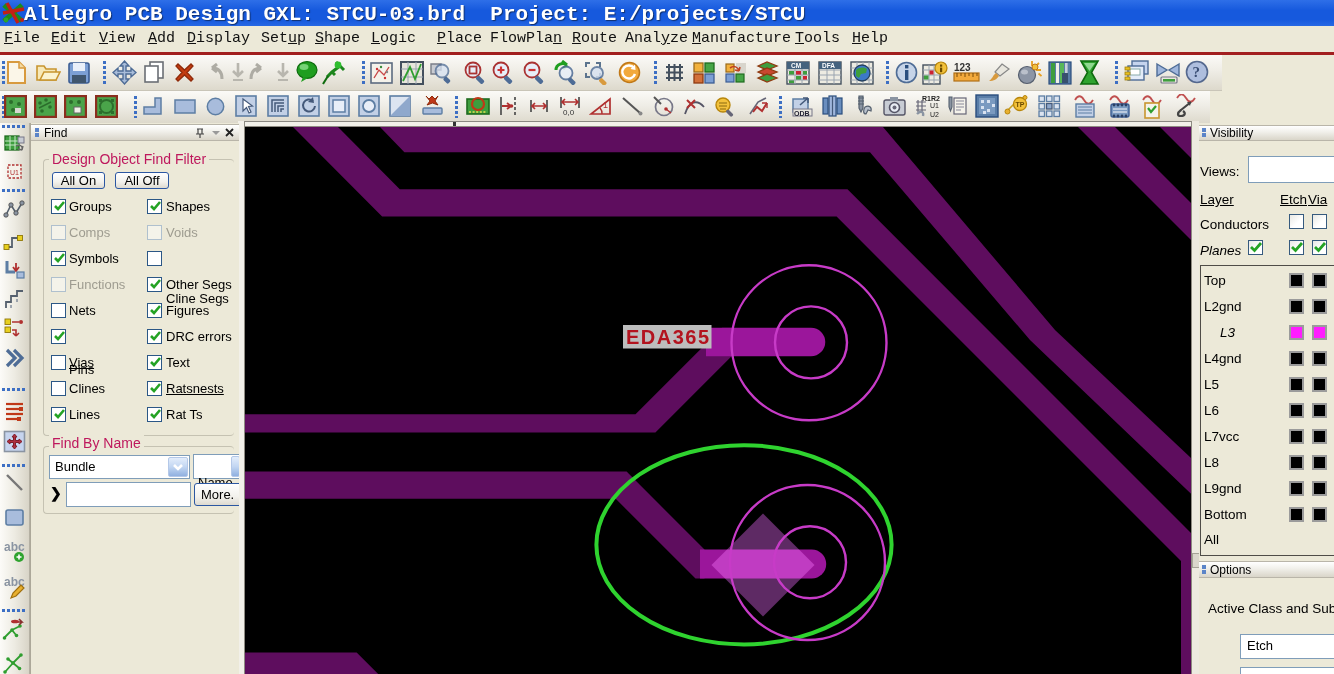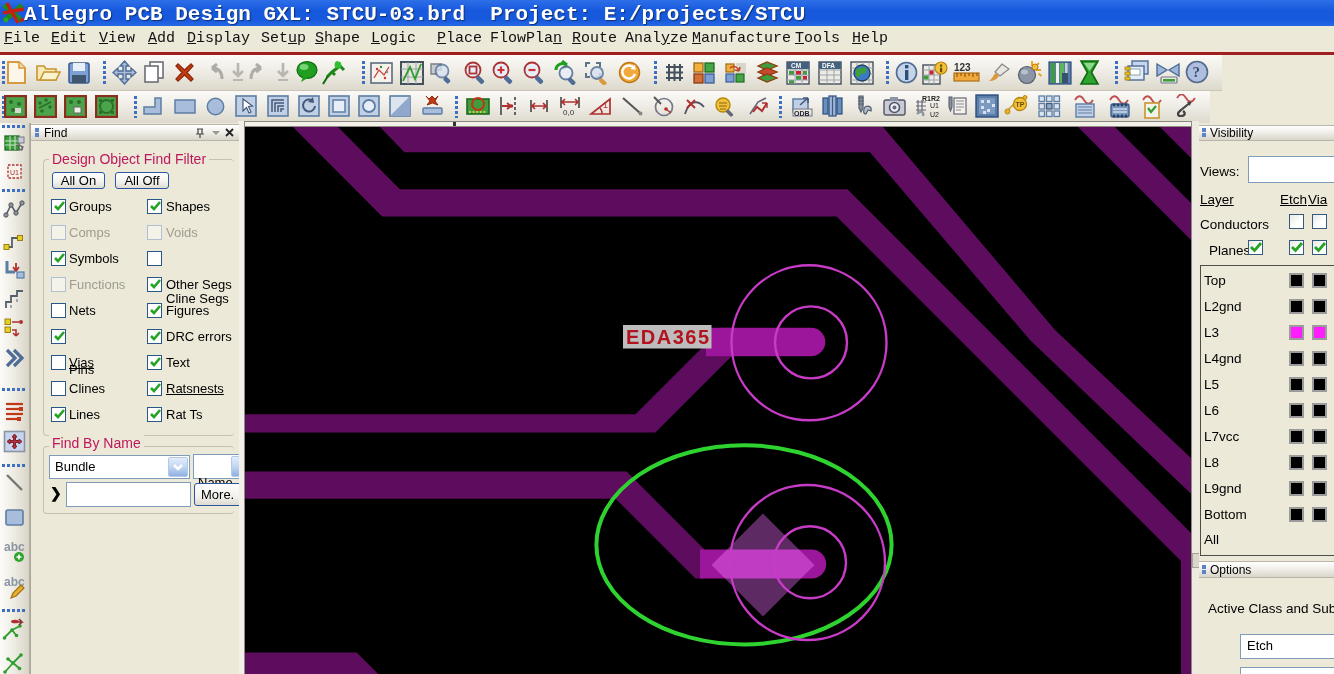--- a/index.html
+++ b/index.html
@@ -809,21 +809,21 @@
     <span style="position:absolute;left:11px;top:0px;font-size:12px;">Visibility</span>
   </div>
   <div class="rlabel" style="left:1px;top:41px;">Views:</div>
   <div class="combo" style="left:49px;top:33px;width:90px;height:25px;"></div>
   <div class="rlabel" style="left:1px;top:69px;text-decoration:underline;">Layer</div>
   <div class="rlabel" style="left:81px;top:69px;text-decoration:underline;">Etch</div>
   <div class="rlabel" style="left:109px;top:69px;text-decoration:underline;">Via</div>
   <div class="rlabel" style="left:1px;top:94px;">Conductors</div>
   <div class="xcb" style="left:90px;top:91px;"></div>
   <div class="xcb" style="left:113px;top:91px;"></div>
-  <div class="rlabel" style="left:10px;top:120px;">Planes</div>
+  <div class="rlabel" style="left:1px;top:120px;font-style:italic;">Planes</div>
   <div class="xcb" style="left:49px;top:117px;">
       <svg width="16" height="16" viewBox="0 0 16 16" style="position:absolute;left:-1px;top:-2px">
         <path d="M3 8 L6.5 11.5 L13 4" stroke="#24A324" stroke-width="2.8" fill="none"></path>
       </svg>
     </div>
   <div class="xcb" style="left:90px;top:117px;">
       <svg width="16" height="16" viewBox="0 0 16 16" style="position:absolute;left:-1px;top:-2px">
         <path d="M3 8 L6.5 11.5 L13 4" stroke="#24A324" stroke-width="2.8" fill="none"></path>
       </svg>
     </div>
@@ -832,21 +832,21 @@
         <path d="M3 8 L6.5 11.5 L13 4" stroke="#24A324" stroke-width="2.8" fill="none"></path>
       </svg>
     </div>
   <div style="position:absolute;left:1px;top:142px;width:134px;height:289px;border:1px solid #4F4D48;border-right:none;"></div>
   <div class="rlabel" style="left:5px;top:150px;">Top</div>     
     <div class="sw" style="left:90px;top:150px;"></div>
     <div class="sw" style="left:113px;top:150px;"></div>
   <div class="rlabel" style="left:5px;top:176px;">L2gnd</div>   
     <div class="sw" style="left:90px;top:176px;"></div>
     <div class="sw" style="left:113px;top:176px;"></div>
-  <div class="rlabel" style="left:5px;top:202px;">L3</div>      
+  <div class="rlabel" style="left:21px;top:202px;font-style:italic;">L3</div>      
     <div class="sw" style="left:90px;top:202px;background:#FF1CFF;"></div>
     <div class="sw" style="left:113px;top:202px;background:#FF1CFF;"></div>
   <div class="rlabel" style="left:5px;top:228px;">L4gnd</div>   
     <div class="sw" style="left:90px;top:228px;"></div>
     <div class="sw" style="left:113px;top:228px;"></div>
   <div class="rlabel" style="left:5px;top:254px;">L5</div>      
     <div class="sw" style="left:90px;top:254px;"></div>
     <div class="sw" style="left:113px;top:254px;"></div>
   <div class="rlabel" style="left:5px;top:280px;">L6</div>      
     <div class="sw" style="left:90px;top:280px;"></div>

